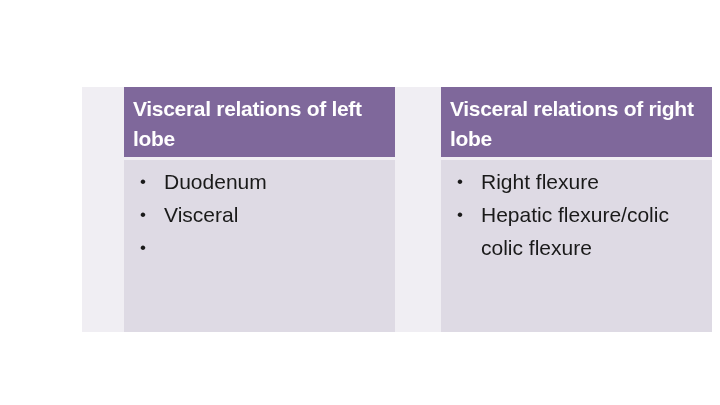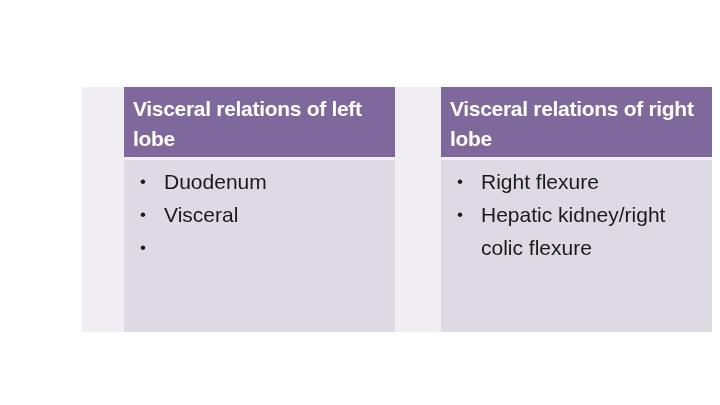--- a/index.html
+++ b/index.html
@@ -111,19 +111,19 @@
 
     <div class="col">
       <div class="cell-header">Visceral relations of right lobe</div>
       <div class="cell-body">
         <div class="item">
           <span class="bullet">•</span>
           <span class="item-text">Right flexure</span>
         </div>
         <div class="item">
           <span class="bullet">•</span>
-          <span class="item-text">Hepatic kidney/right colic flexure</span>
+          <span class="item-text">Hepatic flexure/colic colic flexure</span>
         </div>
       </div>
     </div>
 
   </div>
 </div>
 
 </body></html>

